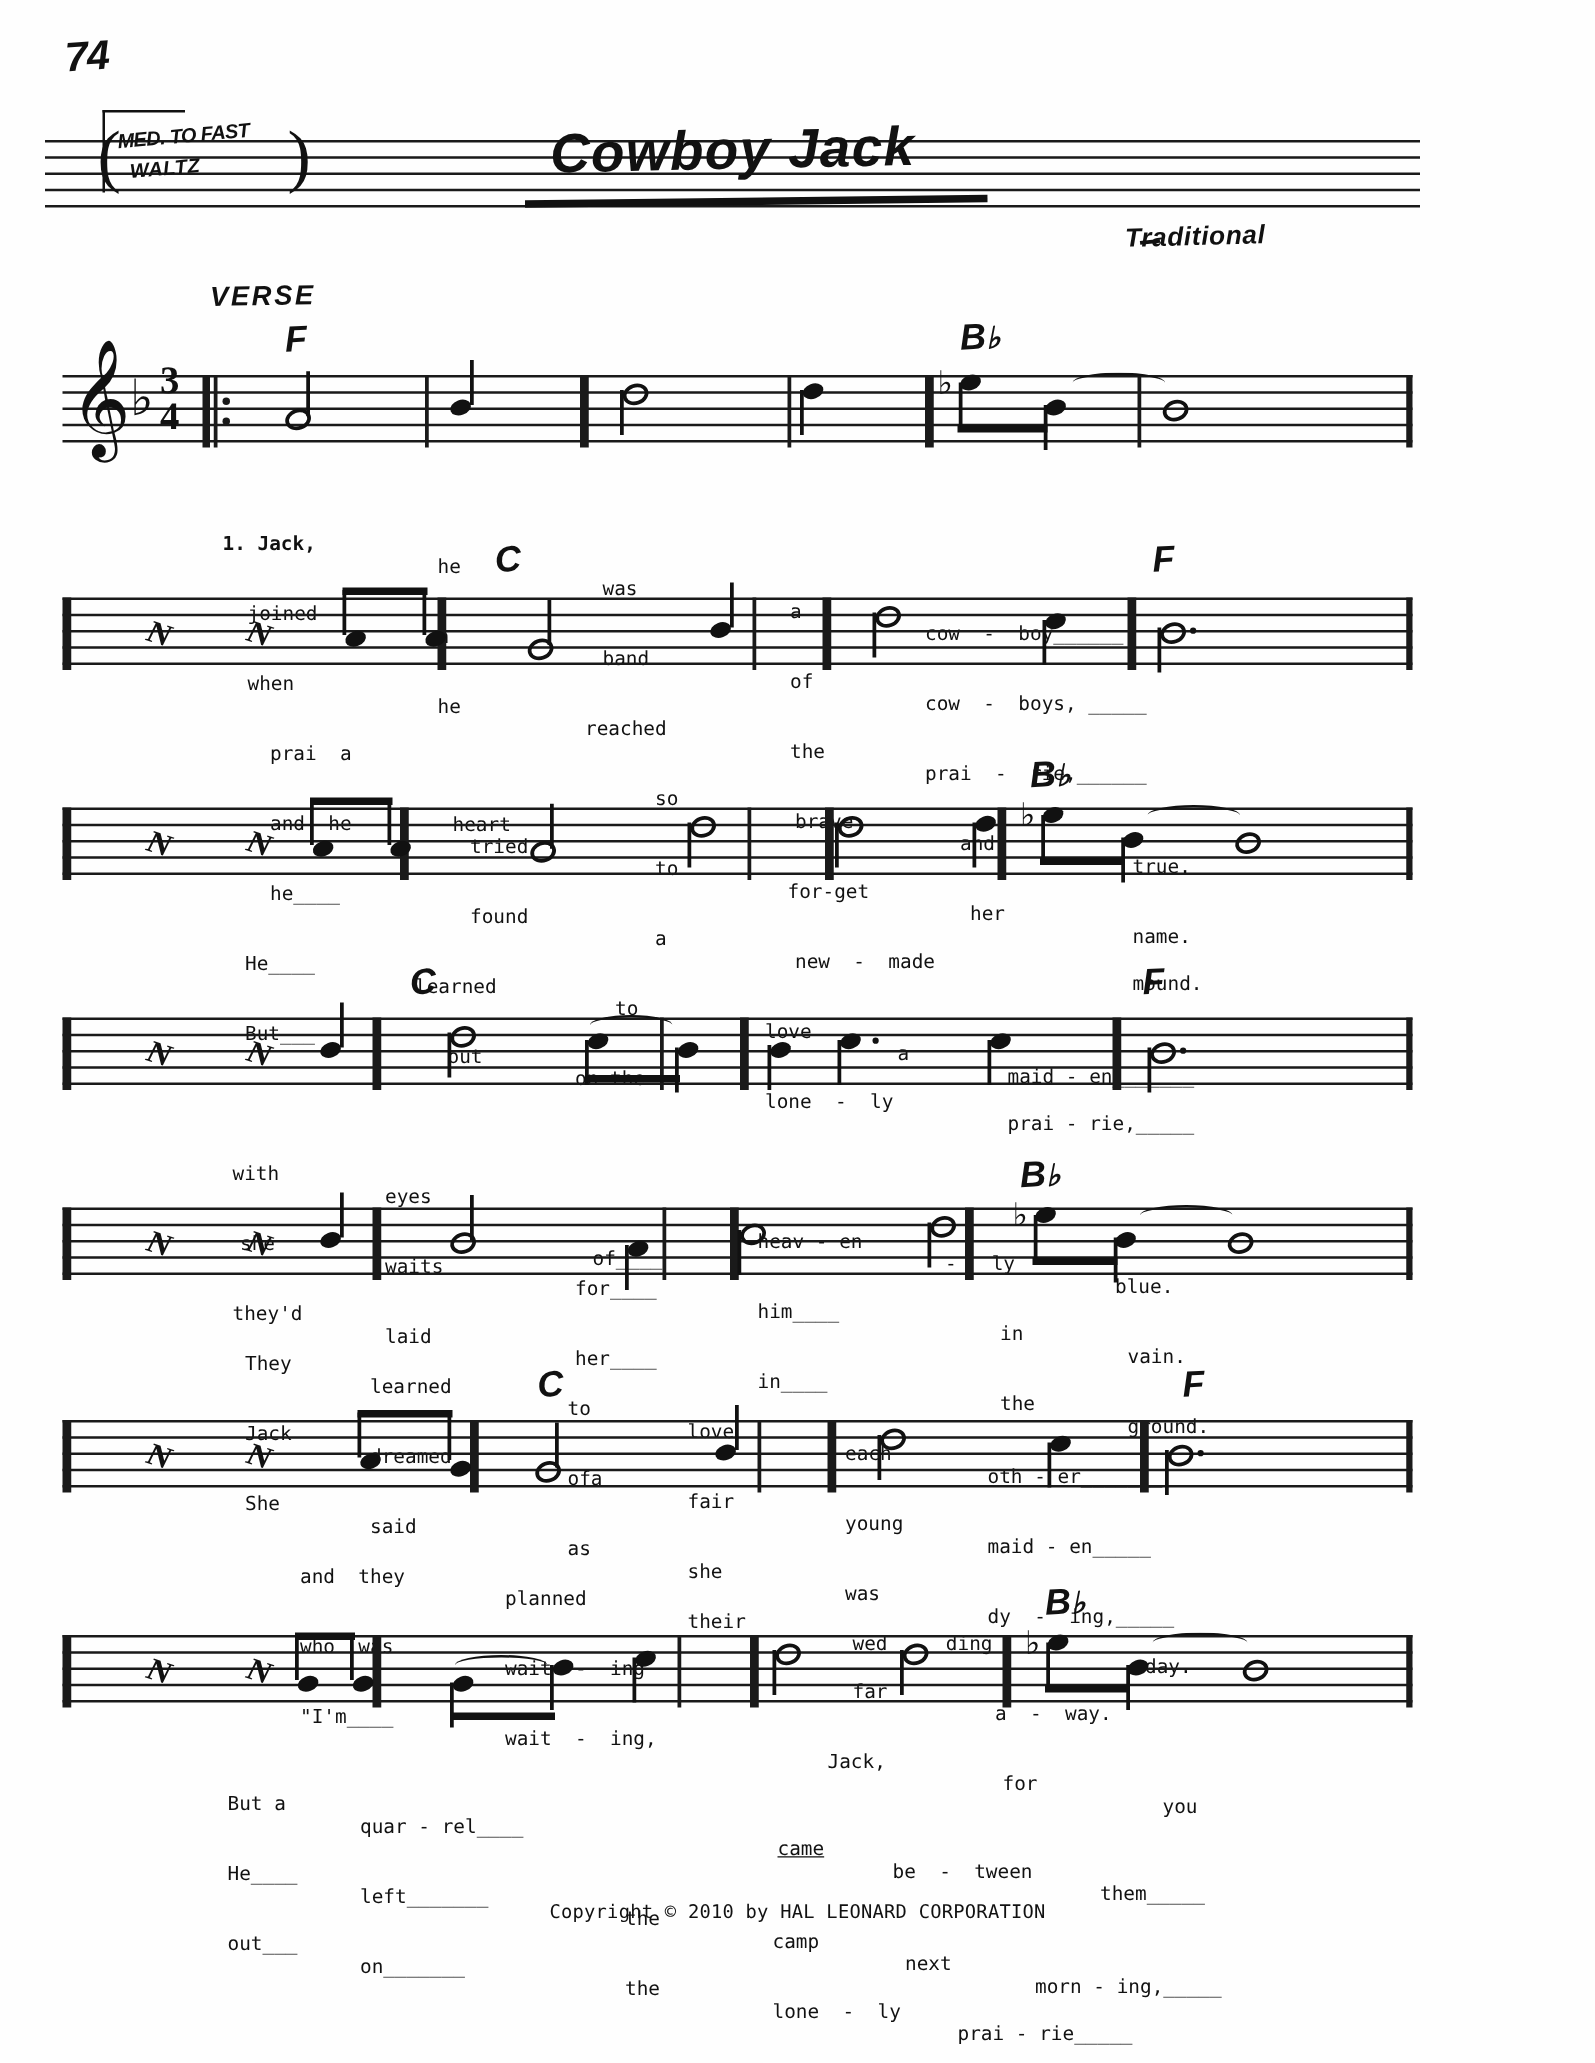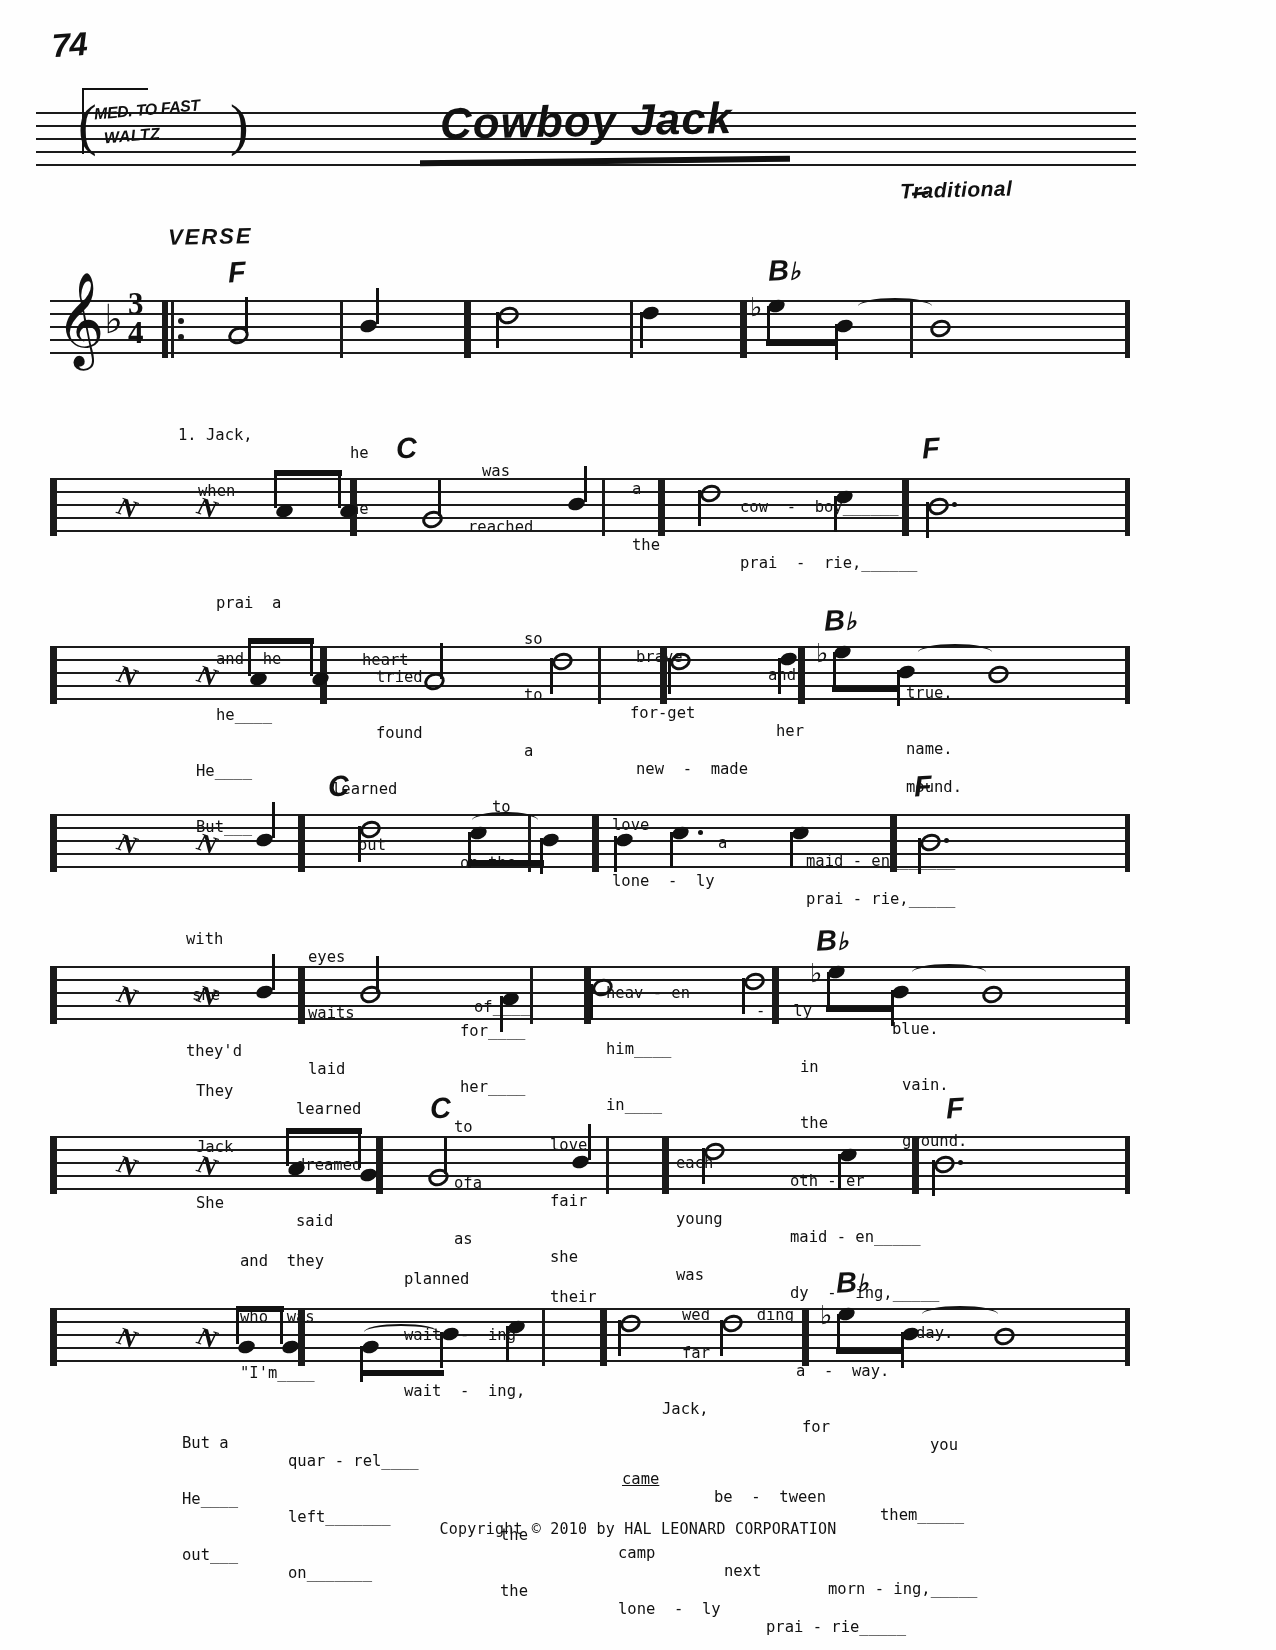--- a/index.html
+++ b/index.html
@@ -373,25 +373,32 @@
     <div class="stem" style="left:717px; top:6px;"></div>
     <div class="note" style="left:786px; top:20px;"></div>
     <div class="stem" style="left:785px; top:24px;"></div>
     <div class="beam" style="left:716px; top:40px; width:72px;"></div>
     <div class="tie" style="left:808px; top:-2px; width:74px;"></div>
     <div class="note hollow" style="left:880px; top:20px;"></div>
   </div>
 
   <div class="lyrics" style="top:372px;">
     <div class="lyric-row">
-      <span class="lyric-cell" style="left:128px;">1. Jack,</span>
+      <span class="lyric-cell" style="left:128px;font-weight:bold;">1. Jack,</span>
       <span class="lyric-cell" style="left:300px;">he</span>
       <span class="lyric-cell" style="left:432px;">was</span>
       <span class="lyric-cell" style="left:582px;">a</span>
       <span class="lyric-cell" style="left:690px;">cow  -  boy______</span>
+    </div>
+    <div class="lyric-row">
+      <span class="lyric-cell" style="left:148px;">joined</span>
+      <span class="lyric-cell" style="left:300px;">a</span>
+      <span class="lyric-cell" style="left:432px;">band</span>
+      <span class="lyric-cell" style="left:582px;">of</span>
+      <span class="lyric-cell" style="left:690px;">cow  -  boys, _____</span>
     </div>
     <div class="lyric-row">
       <span class="lyric-cell" style="left:148px;">when</span>
       <span class="lyric-cell" style="left:300px;">he</span>
       <span class="lyric-cell" style="left:418px;">reached</span>
       <span class="lyric-cell" style="left:582px;">the</span>
       <span class="lyric-cell" style="left:690px;">prai  -  rie,______</span>
     </div>
   </div>
 

